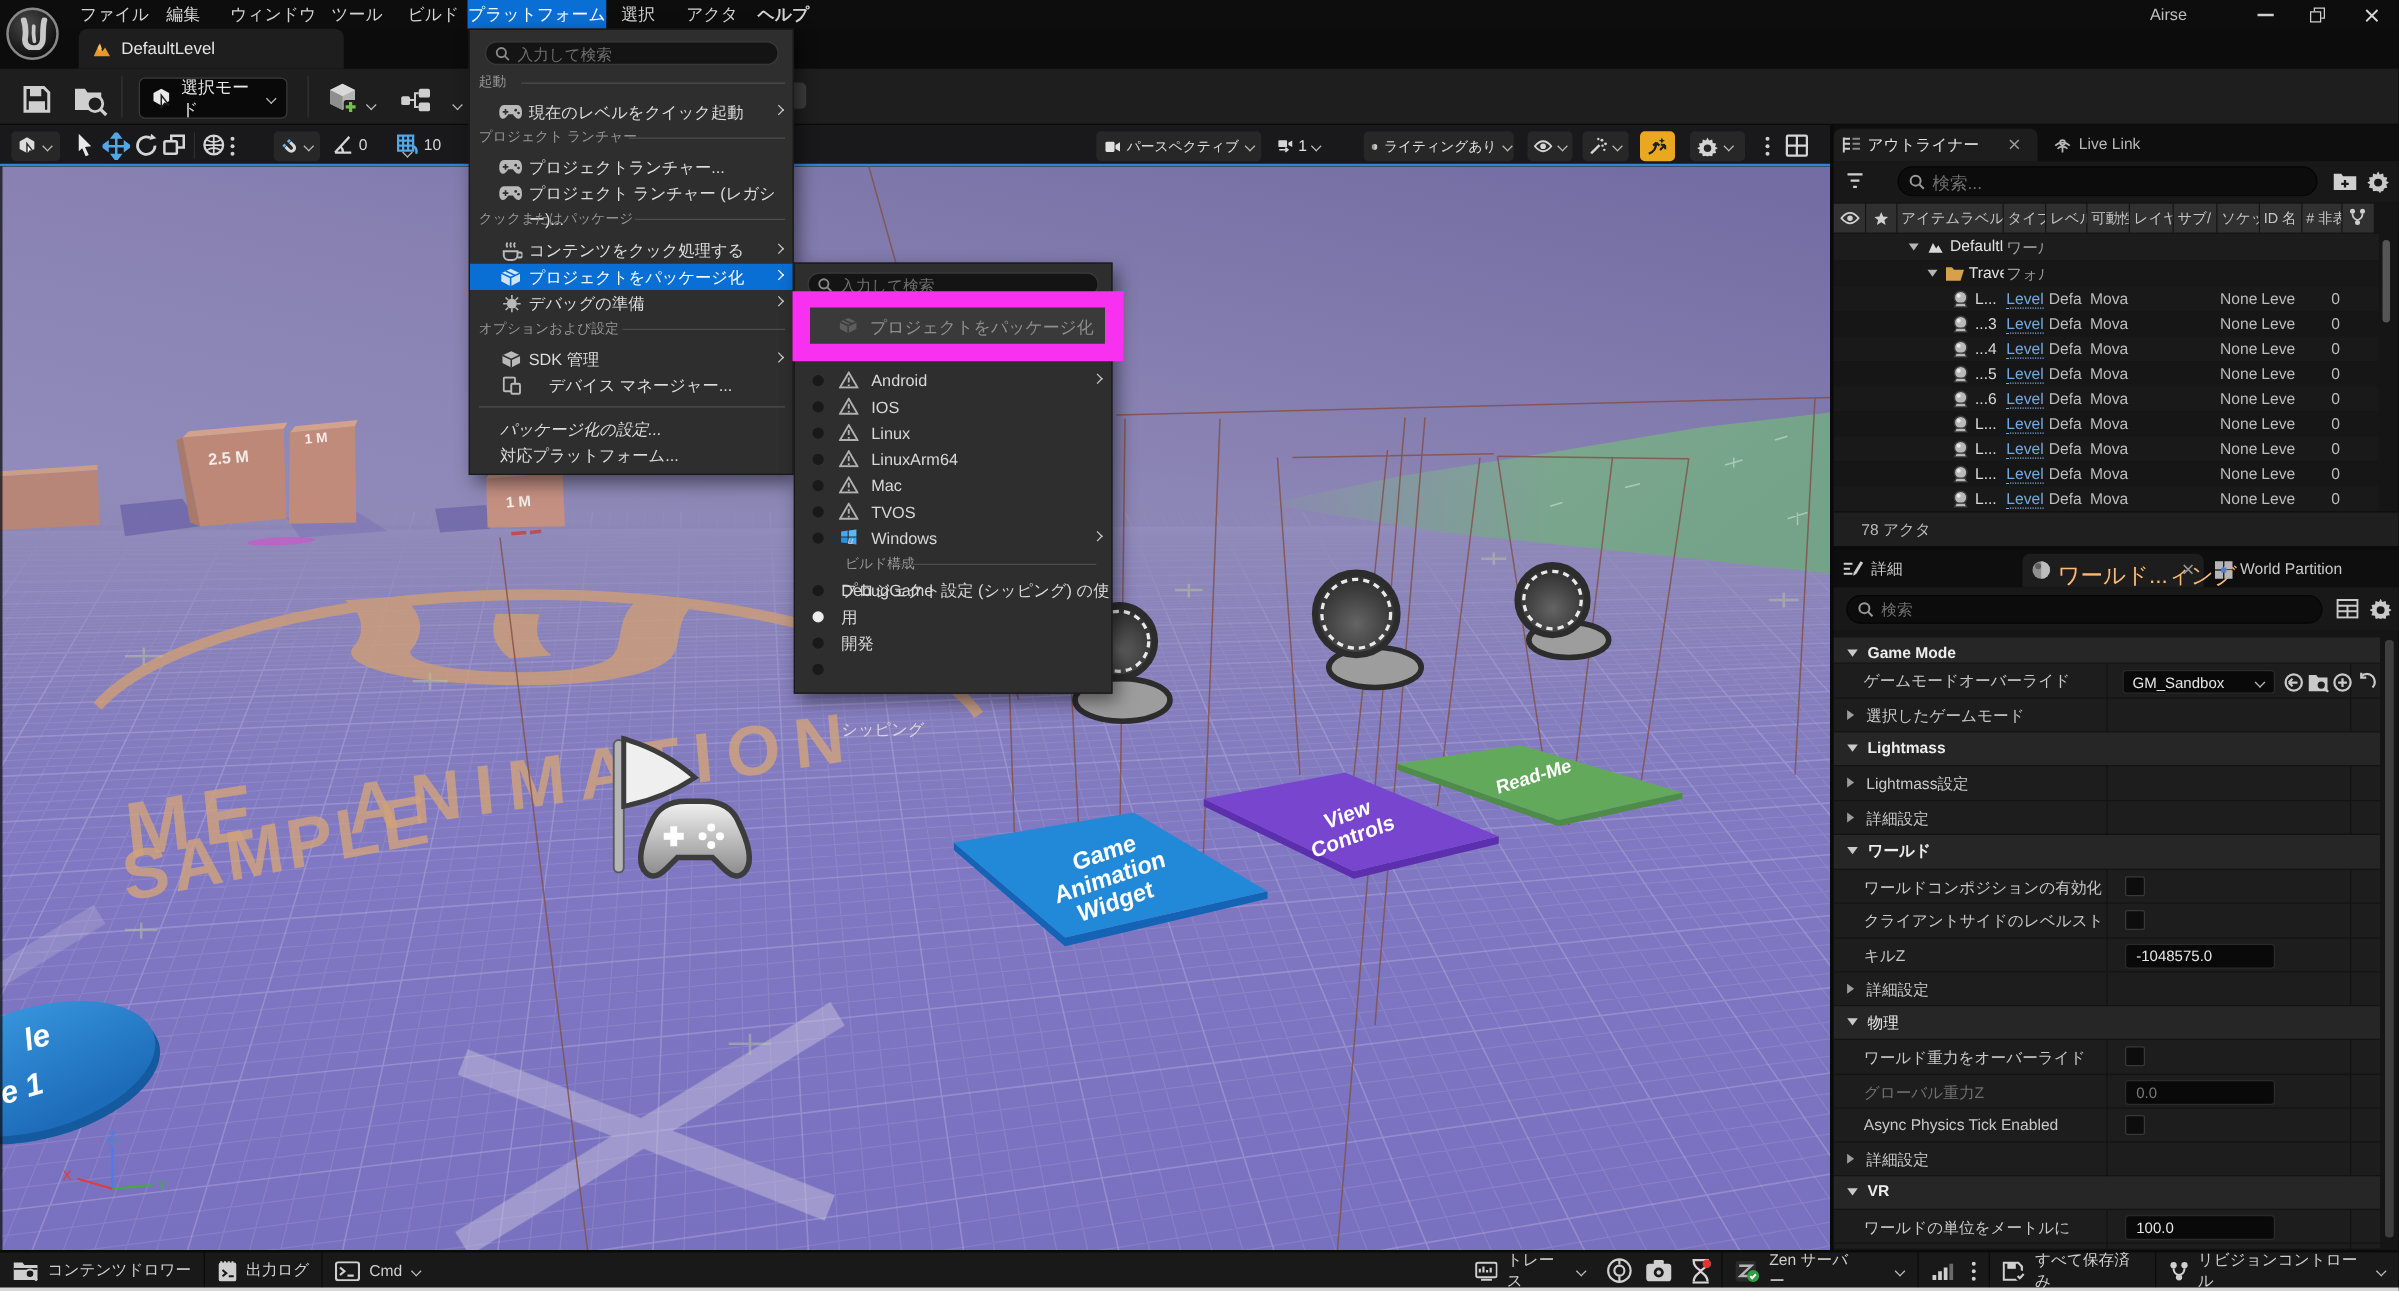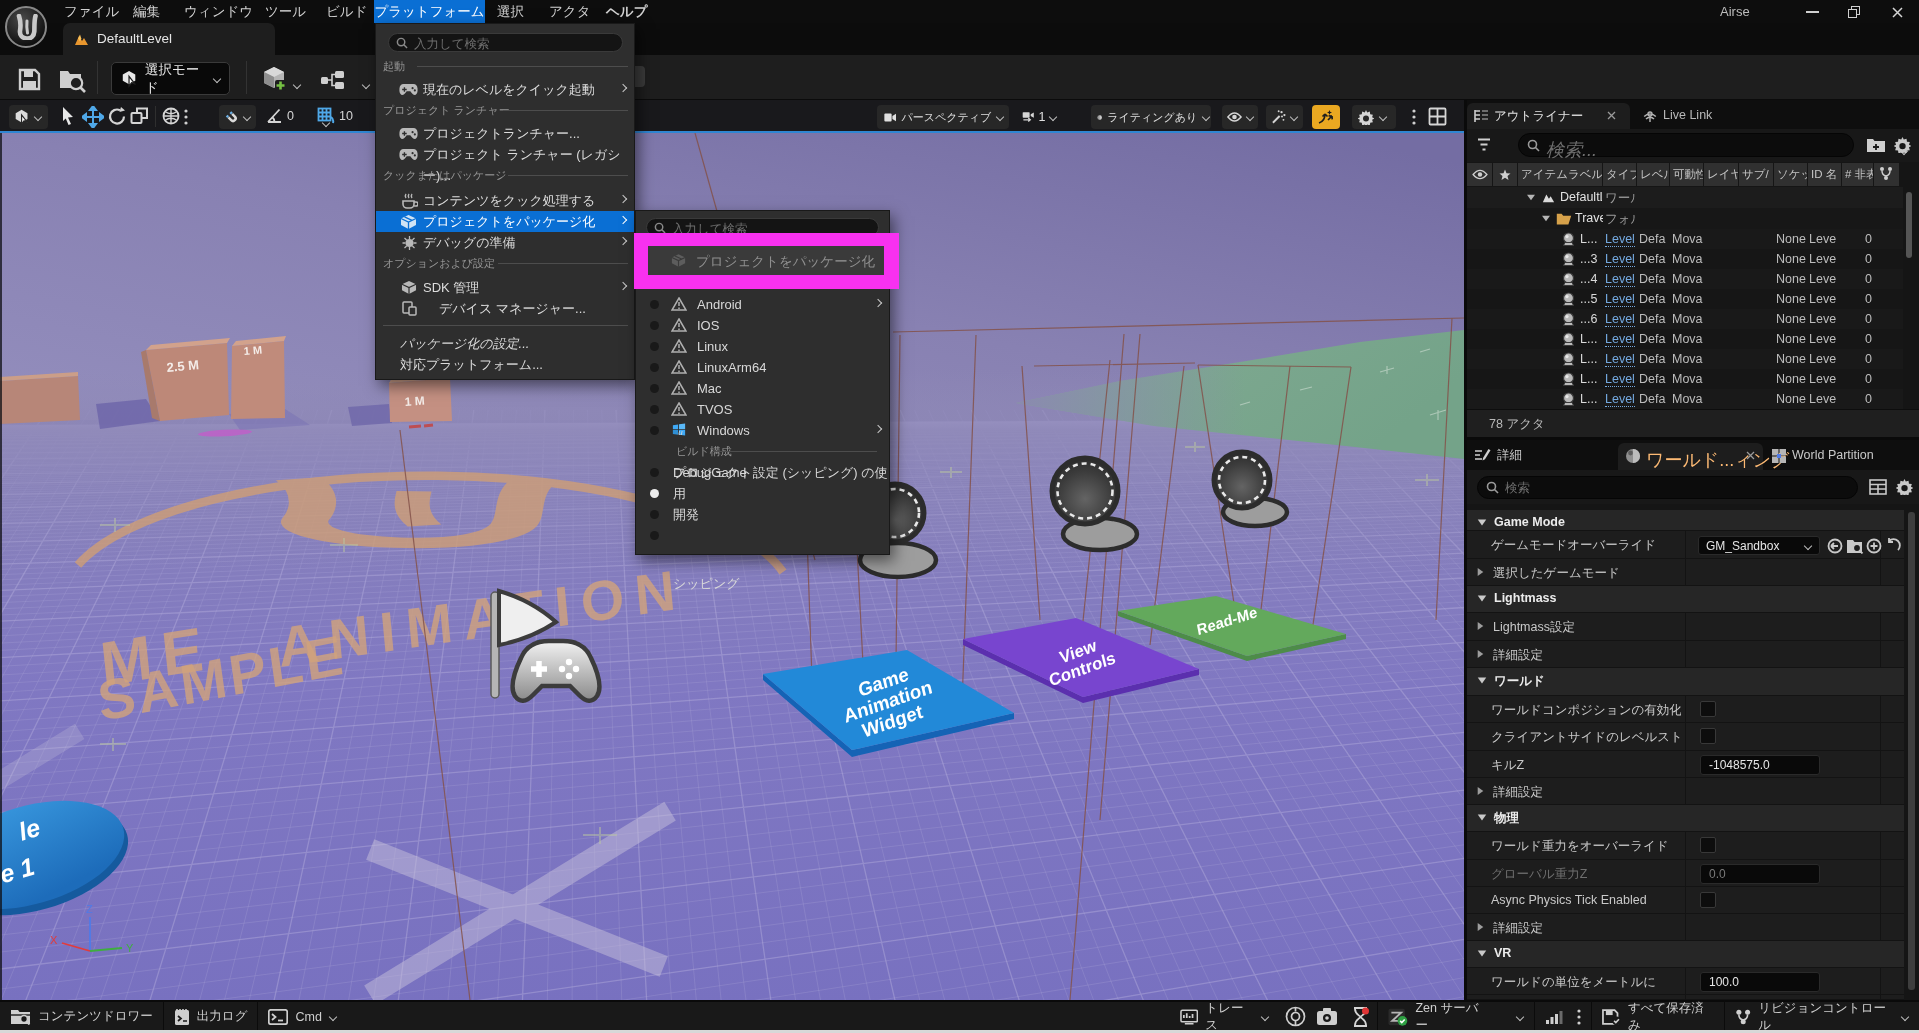--- a/index.html
+++ b/index.html
@@ -462,21 +462,21 @@
       <g stroke="#cfcfcf" stroke-width="1.8">
         <path d="M1 2.5 h12 M3.5 7.5 h7 M5.5 12.5 h3"></path>
       </g>
     </svg>
 <div class="chev abs" style="left:1499px;top:141px;"></div>
 <div class="abs" style="left:1518px;top:133px;width:336px;height:24px;background:#0c0c0c;border-radius:12px;border:1px solid #050505;"></div>
 <svg class="abs" style="left:1527px;top:139px;" width="13" height="13" viewBox="0 0 13 13">
       <circle cx="5.5" cy="5.5" r="4" stroke="#9a9a9a" stroke-width="1.6" fill="none"></circle>
       <path d="M8.5 8.5 L12 12" stroke="#9a9a9a" stroke-width="1.6"></path>
     </svg>
-<div class="abs" style="left:1546px;top:138px;color:#6f6f6f;font-size:18px;font-style:italic;">検索...</div>
+<div class="abs" style="left:1546px;top:138px;color:#6f6f6f;font-size:14px;">検索...</div>
 <div class="chev abs" style="left:1838px;top:141px;"></div>
 <svg class="abs" style="left:1866px;top:136px;" width="20" height="17" viewBox="0 0 20 17">
       <path d="M1 3 h6 l1.5 2 H19 v11 H1 Z" fill="#cfcfcf"></path>
       <path d="M10 8 v6 M7 11 h6" stroke="#181818" stroke-width="1.8"></path>
     </svg>
 <svg class="abs" style="left:1894px;top:136px;" width="17" height="17" viewBox="0 0 16 16">
       <path d="M8 1 l1.2 2.4 2.6 -0.8 0.4 2.7 2.7 0.4 -0.8 2.6 2.4 1.2 -2.4 1.2 0.8 2.6 -2.7 0.4 -0.4 2.7 -2.6 -0.8 -1.2 2.4 -1.2 -2.4 -2.6 0.8 -0.4 -2.7 -2.7 -0.4 0.8 -2.6 -2.4 -1.2 2.4 -1.2 -0.8 -2.6 2.7 -0.4 0.4 -2.7 2.6 0.8 Z" fill="#c9c9c9"></path>
       <circle cx="8" cy="9.5" r="3" fill="#181818"></circle>
     </svg>
 <div class="abs" style="left:1467px;top:163px;width:452px;height:24px;background:#151515;"></div>
@@ -750,21 +750,21 @@
 <div class="abs" style="left:1880px;top:751px;width:1px;height:27px;background:#131313;"></div>
 <div class="abs" style="left:1491px;top:757px;width:190px;overflow:hidden;white-space:nowrap;color:#c9c9c9;font-size:12.5px;">キルZ</div>
 <div class="vbox" style="left:1700px;top:755px;width:120px;">-1048575.0</div>
 <div class="prow" style="top:778px;height:27px;"></div>
 <div class="abs" style="left:1685px;top:778px;width:1px;height:27px;background:#131313;"></div>
 <div class="abs" style="left:1880px;top:778px;width:1px;height:27px;background:#131313;"></div>
 <div class="tri-r abs" style="left:1477px;top:786px;transform:scale(0.8);"></div>
 <div class="abs" style="left:1493px;top:784px;width:190px;overflow:hidden;white-space:nowrap;color:#c9c9c9;font-size:12.5px;">詳細設定</div>
 <div class="phdr" style="top:805px;height:27px;"></div>
 <div class="tri-d abs" style="left:1477px;top:814px;transform:scale(0.85);"></div>
-<div class="abs" style="left:1494px;top:810px;color:#ececec;font-weight:bold;font-size:12.5px;">物理</div>
+<div class="abs" style="left:1494px;top:810px;color:#ececec;font-weight:normal;font-size:12.5px;">物理</div>
 <div class="prow" style="top:832px;height:28px;"></div>
 <div class="abs" style="left:1685px;top:832px;width:1px;height:28px;background:#131313;"></div>
 <div class="abs" style="left:1880px;top:832px;width:1px;height:28px;background:#131313;"></div>
 <div class="abs" style="left:1491px;top:838px;width:190px;overflow:hidden;white-space:nowrap;color:#c9c9c9;font-size:12.5px;">ワールド重力をオーバーライド</div>
 <div class="cbox" style="left:1700px;top:837px;"></div>
 <div class="prow" style="top:860px;height:27px;"></div>
 <div class="abs" style="left:1685px;top:860px;width:1px;height:27px;background:#131313;"></div>
 <div class="abs" style="left:1880px;top:860px;width:1px;height:27px;background:#131313;"></div>
 <div class="abs" style="left:1491px;top:866px;width:190px;overflow:hidden;white-space:nowrap;color:#6f6f6f;font-size:12.5px;">グローバル重力Z</div>
 <div class="vbox" style="left:1700px;top:864px;width:120px;color:#7a7a7a;">0.0</div>

